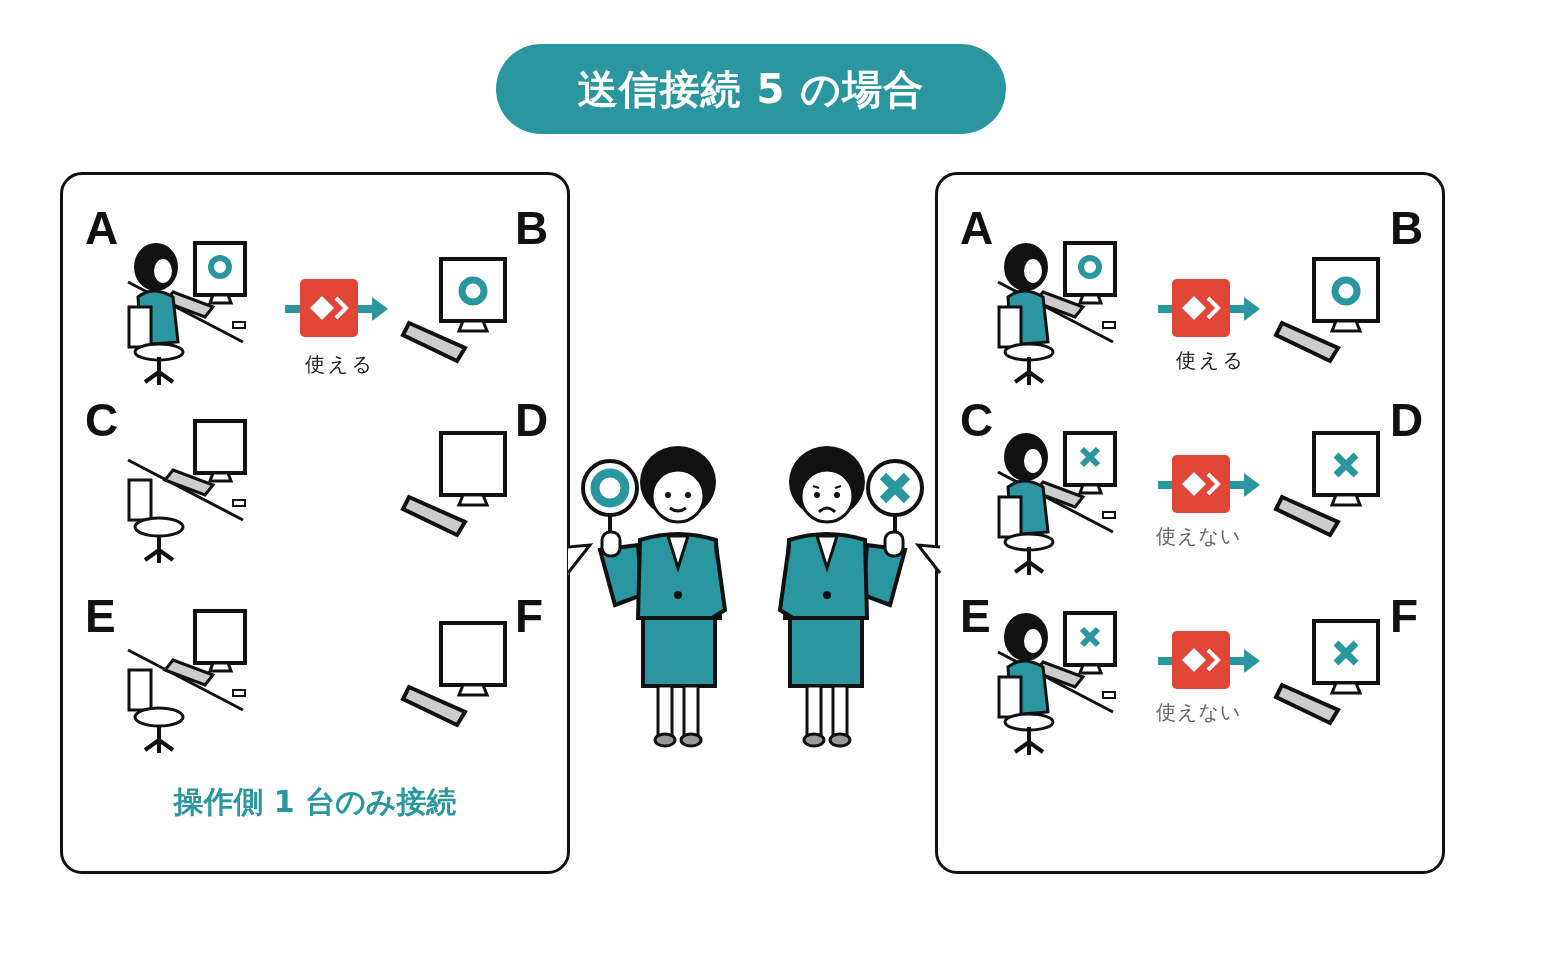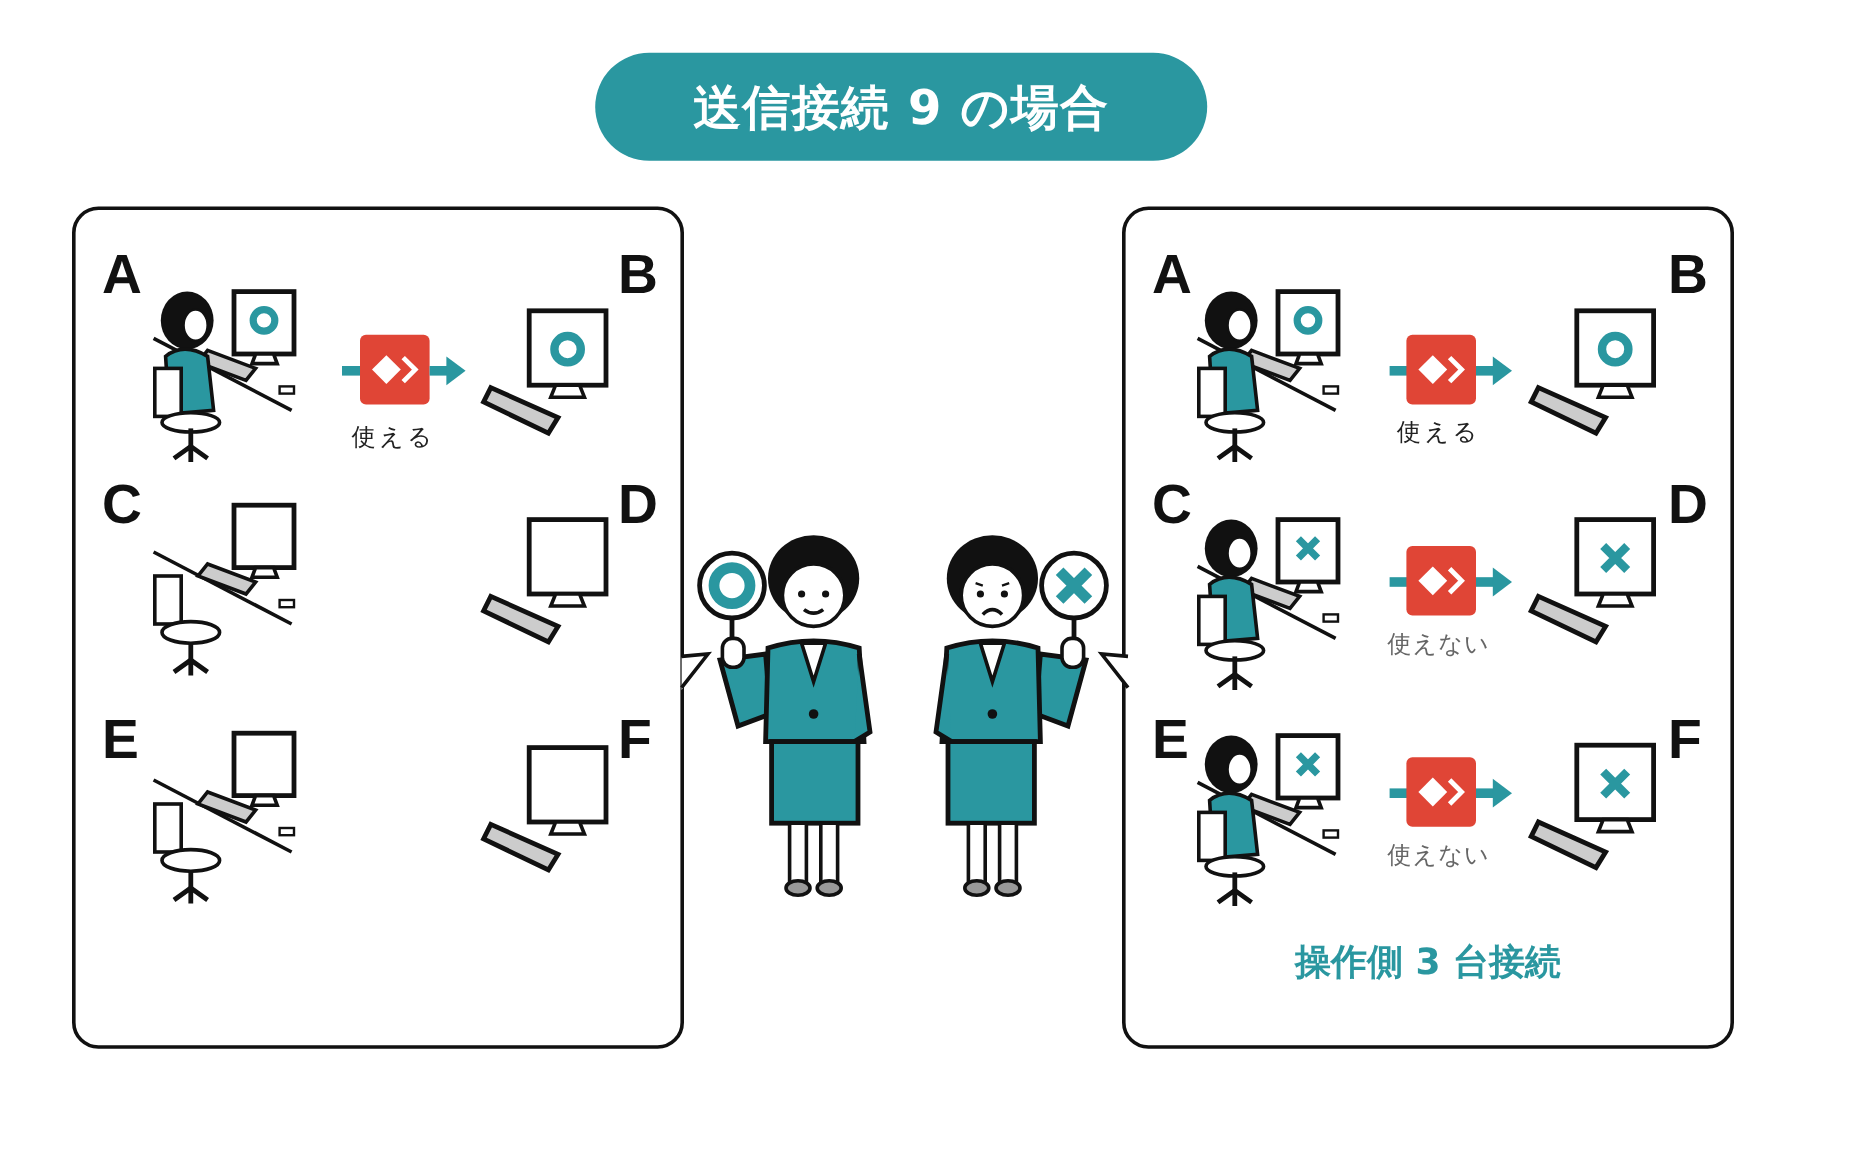--- a/index.html
+++ b/index.html
@@ -8,29 +8,29 @@
   .title-pill span{color:#fff;font-size:40px;font-weight:bold;letter-spacing:1px;}
   .panel{position:absolute;top:172px;width:510px;height:702px;border:3px solid #111;border-radius:22px;background:#fff;box-sizing:border-box;}
   .panel.left{left:60px;}
   .panel.right{left:935px;}
   .letter{position:absolute;font-family:"Liberation Sans",sans-serif;font-weight:bold;font-size:46px;color:#111;line-height:1;}
   .caption{position:absolute;left:0;right:0;bottom:48px;text-align:center;color:#2a97a0;font-size:30px;font-weight:bold;}
   .badge{position:absolute;width:58px;height:58px;background:#e04536;border-radius:5px;}
   .arrow-line{position:absolute;height:8px;background:#2a97a0;}
   .arrow-head{position:absolute;width:0;height:0;border-top:12px solid transparent;border-bottom:12px solid transparent;border-left:16px solid #2a97a0;}
   .row-label{position:absolute;font-size:20px;letter-spacing:3px;}
-  .row-label.ok{color:#222;}
+  .row-label.ok{color:#222;margin-left:12px;}
   .row-label.ng{color:#666;letter-spacing:1px;font-family:Liberation Mono, monospace;}
   svg{position:absolute;overflow:visible;}
 </style>
 </head>
 <body>
 
 <div class="title-pill">
-  <span>送信接続 9 の場合</span>
+  <span>送信接続 5 の場合</span>
 </div>
 
 <div class="panel left">
 
   <svg style="left:505px;top:370px;" width="30" height="60" viewBox="0 0 30 60">
     <polygon points="0,3 22,0 0,30" fill="#fff"></polygon>
     <polyline points="0,2 22,0 0,28" fill="none" stroke="#111" stroke-width="3"></polyline>
   </svg>
 
   <div class="letter" style="left:22px;top:30px;">A</div>
@@ -98,20 +98,21 @@
     <ellipse cx="36" cy="112" rx="24" ry="9" fill="#fff" stroke="#111" stroke-width="3"></ellipse>
     <line x1="36" y1="120" x2="36" y2="135" stroke="#111" stroke-width="4"></line>
     <path d="M22,145 L36,135 L50,145 M36,135 L36,148" stroke="#111" stroke-width="4" fill="none"></path>
   </svg>
   <svg style="left:340px;top:442px;" width="110" height="120" viewBox="0 0 110 120">
     <rect x="38" y="6" width="64" height="62" fill="#fff" stroke="#111" stroke-width="4"></rect>
     <polygon points="60,68 80,68 84,78 56,78" fill="#fff" stroke="#111" stroke-width="3"></polygon>
     <polygon points="6,70 62,95 54,108 0,82" fill="#ccc" stroke="#111" stroke-width="4"></polygon>
   </svg>
 
+  <div class="caption">操作側 1 台のみ接続</div>
 </div>
 
 <div class="panel right">
   <svg style="left:-28px;top:370px;" width="30" height="60" viewBox="0 0 30 60">
     <polygon points="30,3 8,0 30,30" fill="#fff"></polygon>
     <polyline points="30,2 8,0 30,28" fill="none" stroke="#111" stroke-width="3"></polyline>
   </svg>
 
   <div class="letter" style="left:22px;top:30px;">A</div>
   <div class="letter" style="left:452px;top:30px;">B</div>
@@ -208,21 +209,20 @@
   <div class="arrow-line" style="left:292px;top:482px;width:16px;"></div>
   <div class="arrow-head" style="left:306px;top:474px;"></div>
   <div class="row-label ng" style="left:218px;top:524px;">使えない</div>
   <svg style="left:338px;top:440px;" width="110" height="120" viewBox="0 0 110 120">
     <rect x="38" y="6" width="64" height="62" fill="#fff" stroke="#111" stroke-width="4"></rect>
     <path d="M60,28 L80,48 M80,28 L60,48" stroke="#2a97a0" stroke-width="7"></path>
     <polygon points="60,68 80,68 84,78 56,78" fill="#fff" stroke="#111" stroke-width="3"></polygon>
     <polygon points="6,70 62,95 54,108 0,82" fill="#ccc" stroke="#111" stroke-width="4"></polygon>
   </svg>
 
-  <div class="caption">操作側 3 台接続</div>
 </div>
 
 <svg style="left:580px;top:440px;" width="150" height="310" viewBox="0 0 150 310">
   <line x1="30" y1="62" x2="30" y2="100" stroke="#111" stroke-width="4"></line>
   <circle cx="30" cy="48" r="27" fill="#fff" stroke="#111" stroke-width="4"></circle>
   <circle cx="30" cy="48" r="15" fill="none" stroke="#2a97a0" stroke-width="9"></circle>
   <path d="M20,110 L35,165 L62,155 L58,105 Z" fill="#2a97a0" stroke="#111" stroke-width="4"></path>
   <rect x="22" y="92" width="18" height="24" rx="8" fill="#fff" stroke="#111" stroke-width="3"></rect>
   <ellipse cx="98" cy="42" rx="38" ry="36" fill="#111"></ellipse>
   <ellipse cx="98" cy="56" rx="26" ry="26" fill="#fff" stroke="#111" stroke-width="3"></ellipse>

